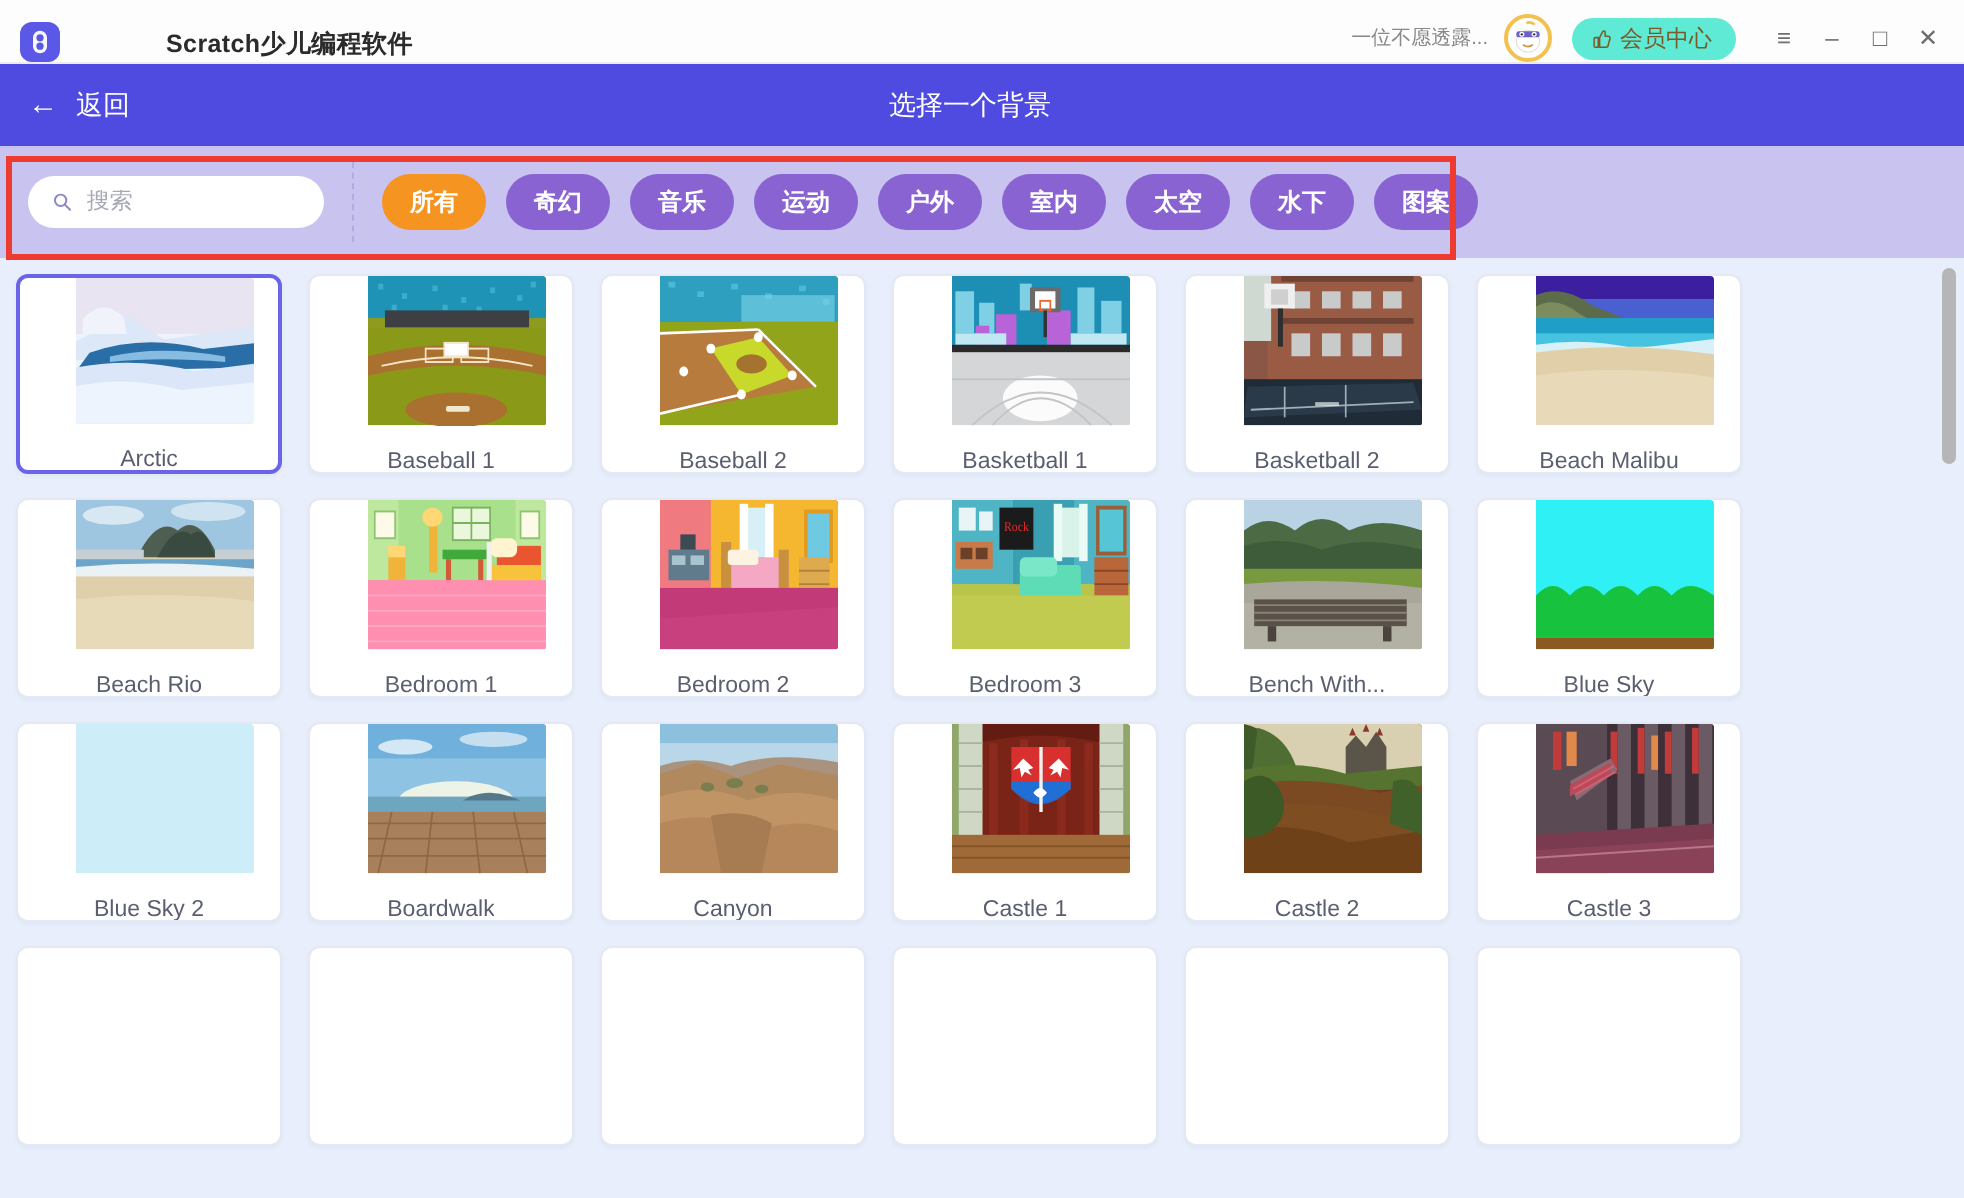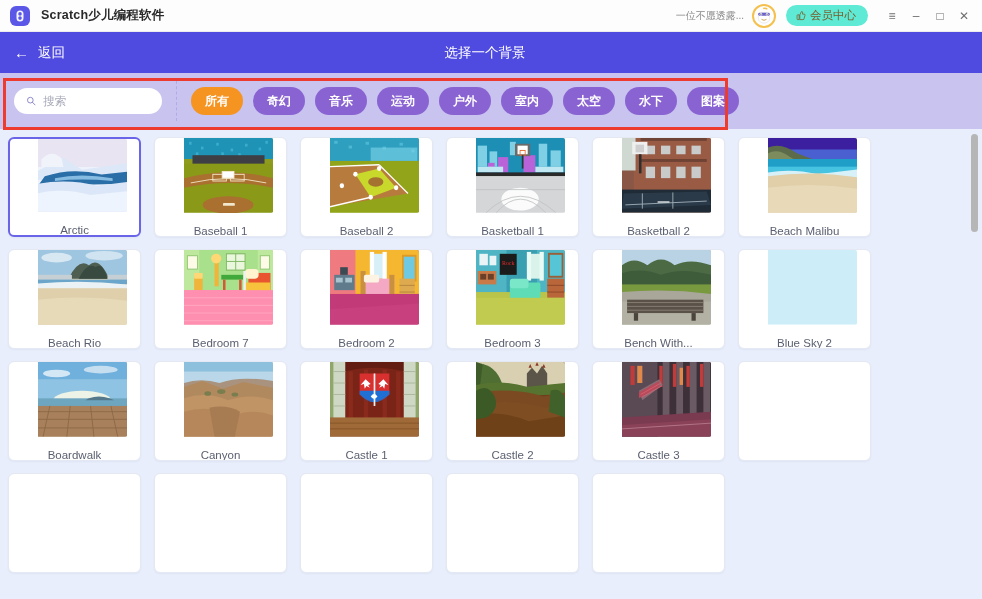--- a/index.html
+++ b/index.html
@@ -7,24 +7,25 @@
     width: 982px; height: 599px;
     font-family: "Liberation Sans", "DejaVu Sans", sans-serif;
     overflow: hidden;
     background: #e8eefb;
   }
 
   
   .titlebar {
     height: 32px; width: 100%;
     background: #fdfdfd;
-    display: flex; align-items: center;
+    display: flex; align-items: flex-end;
     padding: 0 6px 0 10px;
     border-bottom: 1px solid #ececec;
     position: relative;
+    gap: 42px;
   }
   .app-logo {
     width: 20px; height: 20px; border-radius: 6px;
     background: #5b58e8;
     display: flex; align-items: center; justify-content: center;
     flex: 0 0 auto;
   }
   .app-logo svg { display:block; }
   .app-title {
     font-size: 12.5px; font-weight: bold; color: #2b2b2b;
@@ -489,21 +490,21 @@
     <rect x="70" y="22" width="3" height="24" fill="#f0f0f0"></rect>
     <rect y="42" width="105" height="36" fill="#ff8fb0"></rect>
     <g stroke="#ffa8c2" stroke-width="1">
       <path d="M0 50 H105"></path>
               <path d="M0 58 H105"></path>
               <path d="M0 66 H105"></path>
               <path d="M0 74 H105"></path>
     </g>
   </svg>
         </div>
-        <div class="card-label">Bedroom 7</div>
+        <div class="card-label">Bedroom 1</div>
       </div>
       <div class="card">
         <div class="thumb">
           <svg viewBox="0 0 105 78" preserveAspectRatio="none">
     <rect width="105" height="78" fill="#c0397a"></rect>
     <rect width="105" height="46" fill="#f6b730"></rect>
     <rect x="0" width="30" height="46" fill="#ef7a80"></rect>
     <rect x="49" y="4" width="16" height="26" fill="#d7f0f8"></rect>
     <rect x="47" y="2" width="5" height="30" fill="#fff"></rect>
     <rect x="62" y="2" width="5" height="30" fill="#fff"></rect>
@@ -575,20 +576,30 @@
     </g>
     <rect x="14" y="66" width="5" height="8" fill="#4b443c"></rect>
     <rect x="82" y="66" width="5" height="8" fill="#4b443c"></rect>
   </svg>
         </div>
         <div class="card-label">Bench With...</div>
       </div>
       <div class="card">
         <div class="thumb">
           <svg viewBox="0 0 105 78" preserveAspectRatio="none">
+    <rect width="105" height="78" fill="#2ff0f5"></rect>
+    <path d="M0 50 Q10 40 20 50 Q30 40 40 50 Q50 40 60 50 Q70 40 80 50 Q90 40 105 50 L105 72 L0 72Z" fill="#16c23e"></path>
+    <rect y="72" width="105" height="6" fill="#8a5a22"></rect>
+  </svg>
+        </div>
+        <div class="card-label">Blue Sky</div>
+      </div>
+      <div class="card">
+        <div class="thumb">
+          <svg viewBox="0 0 105 78" preserveAspectRatio="none">
     <rect width="105" height="78" fill="#cdeef8"></rect>
   </svg>
         </div>
         <div class="card-label">Blue Sky 2</div>
       </div>
       <div class="card">
         <div class="thumb">
           <svg viewBox="0 0 105 78" preserveAspectRatio="none">
     <rect width="105" height="78" fill="#a8805a"></rect>
     <rect width="105" height="44" fill="#8fc3e3"></rect>

